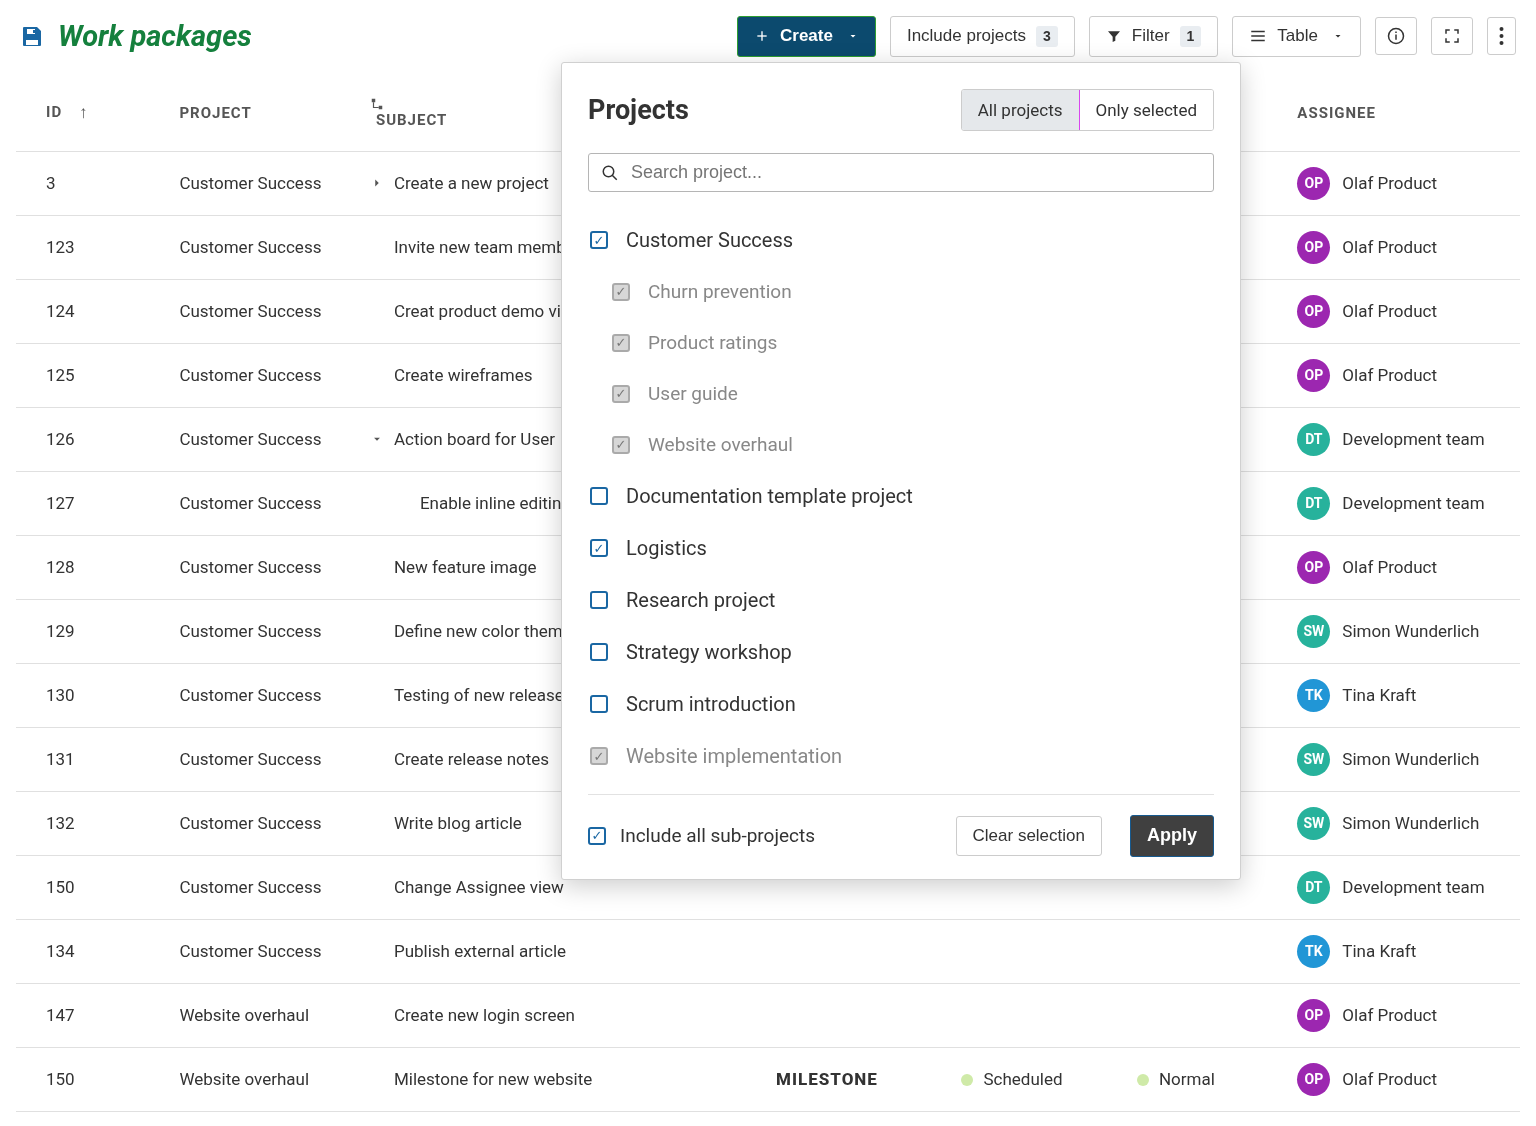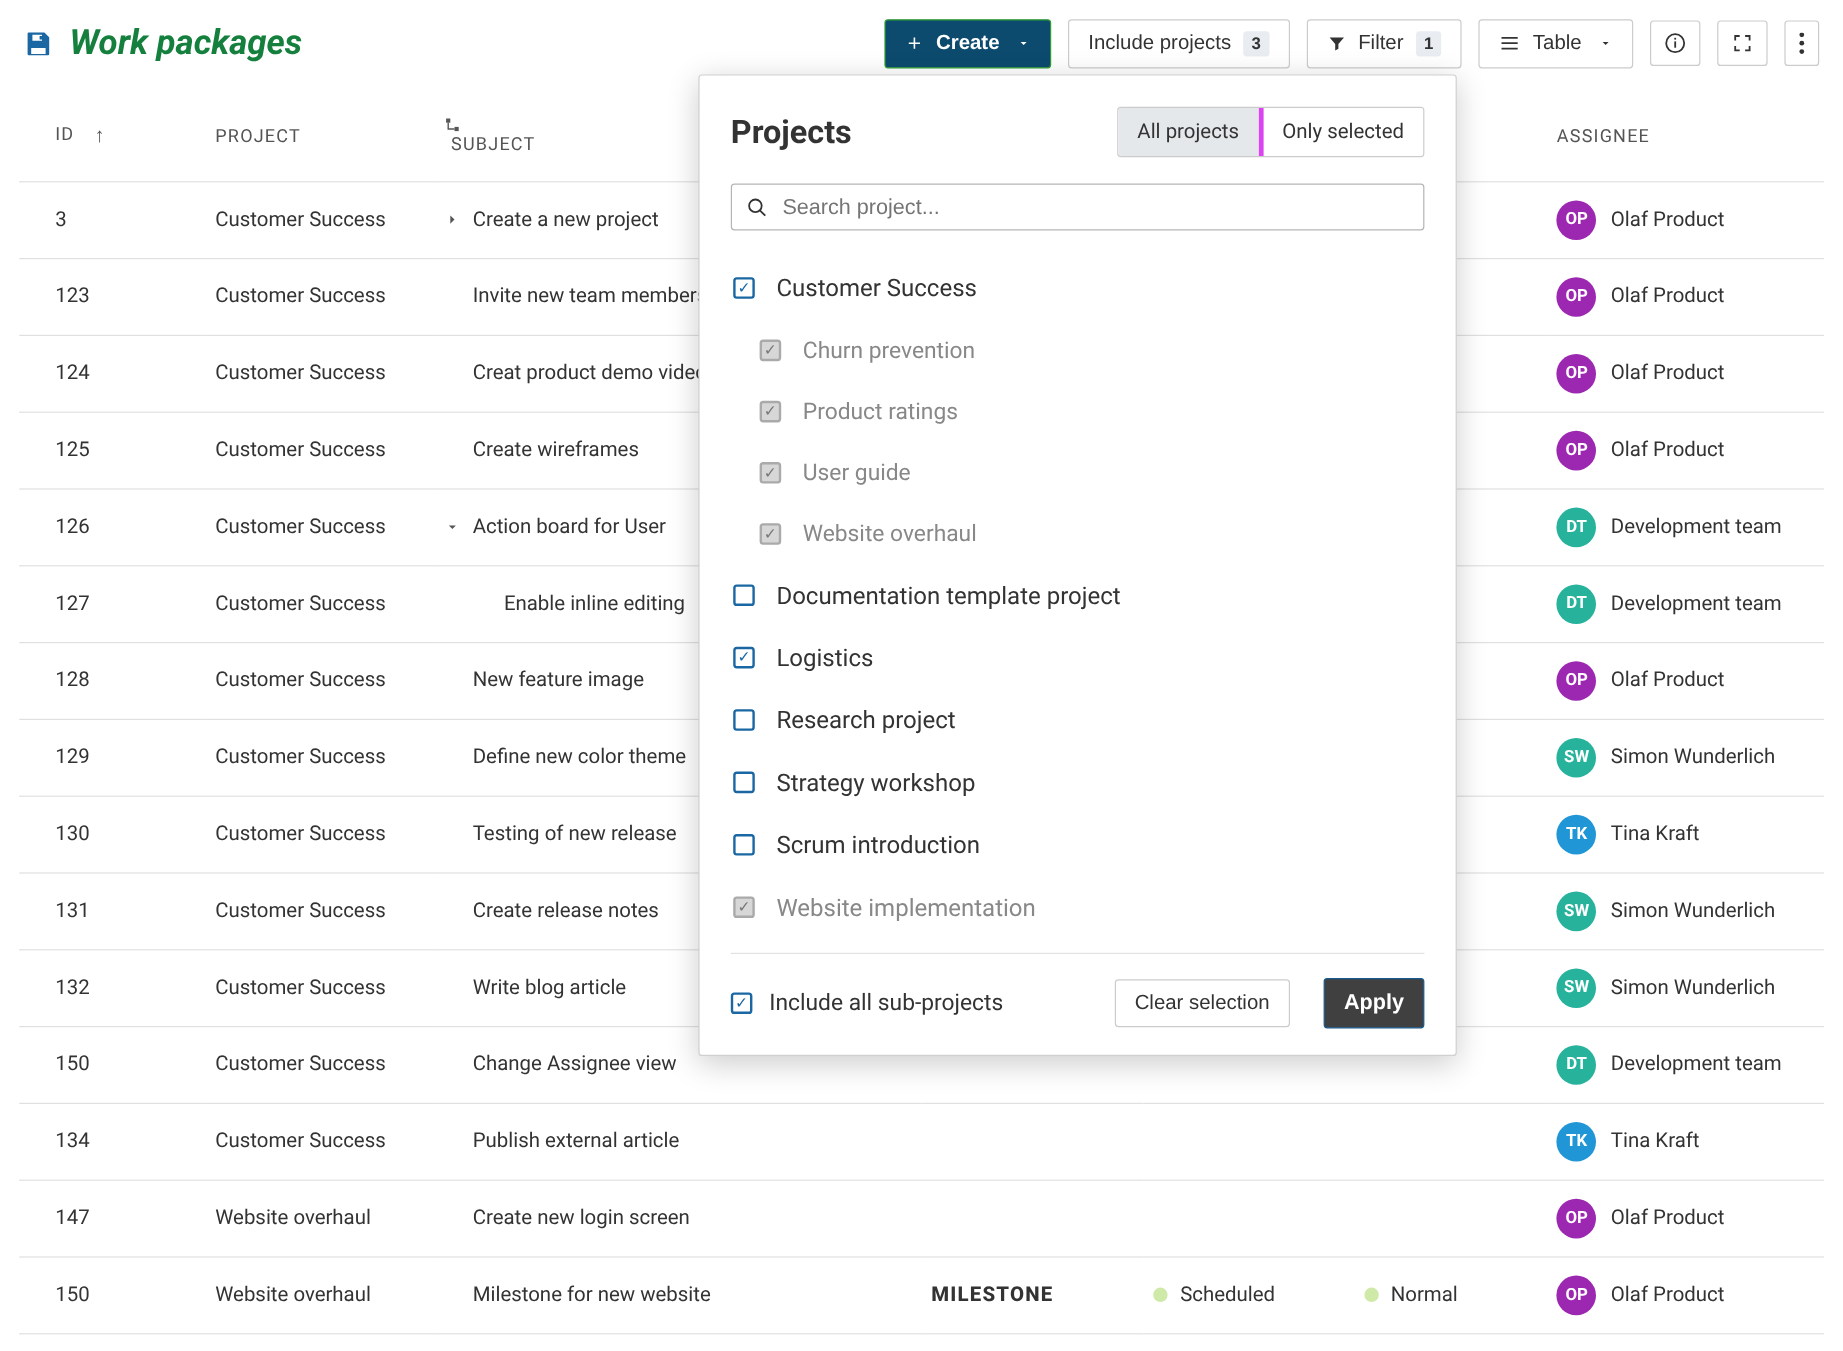--- a/index.html
+++ b/index.html
@@ -85,21 +85,21 @@
   table.wp col.c-type    { width: 185px; }
   table.wp col.c-stat    { width: 175px; }
   table.wp col.c-prio    { width: 160px; }
   table.wp col.c-assign  { width: 230px; }
 
   table.wp th {
     text-align:left;
     font-size: 15px;
     letter-spacing: 1px;
     color:#555;
-    font-weight:400;
+    font-weight:700;
     text-transform: uppercase;
     padding: 16px 8px 22px 8px;
     white-space: nowrap;
     vertical-align: middle;
   }
   table.wp th.th-id { padding-left: 30px; }
   .sort-arrow {
     display:inline-block;
     margin-left: 12px;
     font-size: 17px;
@@ -143,40 +143,40 @@
     font-weight:700;
     display:flex;
     align-items:center;
     justify-content:center;
     flex: 0 0 33px;
   }
 
   
   .popover {
     position:absolute;
-    top:62px; left:582px;
-    width:632px;
+    top:62px; left:561px;
+    width:680px;
     background:#fff;
     border:1px solid #d0d0d0;
     border-radius:3px;
     box-shadow: 0 6px 26px rgba(0,0,0,0.20);
     padding: 26px 26px 22px 26px;
     z-index:10;
   }
   .pop-header { display:flex; align-items:center; margin-bottom:22px; }
   .pop-title { font-size:27px; font-weight:700; color:#333; }
   .pop-tabs { margin-left:auto; display:flex; border:1px solid #ccc; border-radius:3px; overflow:hidden; }
   .pop-tab {
     padding:10px 16px;
     font-size:17px;
     background:#fff;
     cursor:pointer;
   }
   .pop-tab.active { background:#e5e8eb; }
-  .pop-tab + .pop-tab { border-left:4px solid #d946ef; }
+  .pop-tab + .pop-tab { border-left:1px solid #d946ef; }
 
   .search-wrap {
     display:flex; align-items:center;
     border:1px solid #b5b5b5;
     border-radius:3px;
     padding:8px 12px;
     gap:12px;
     margin-bottom:22px;
   }
   .search-wrap input {

